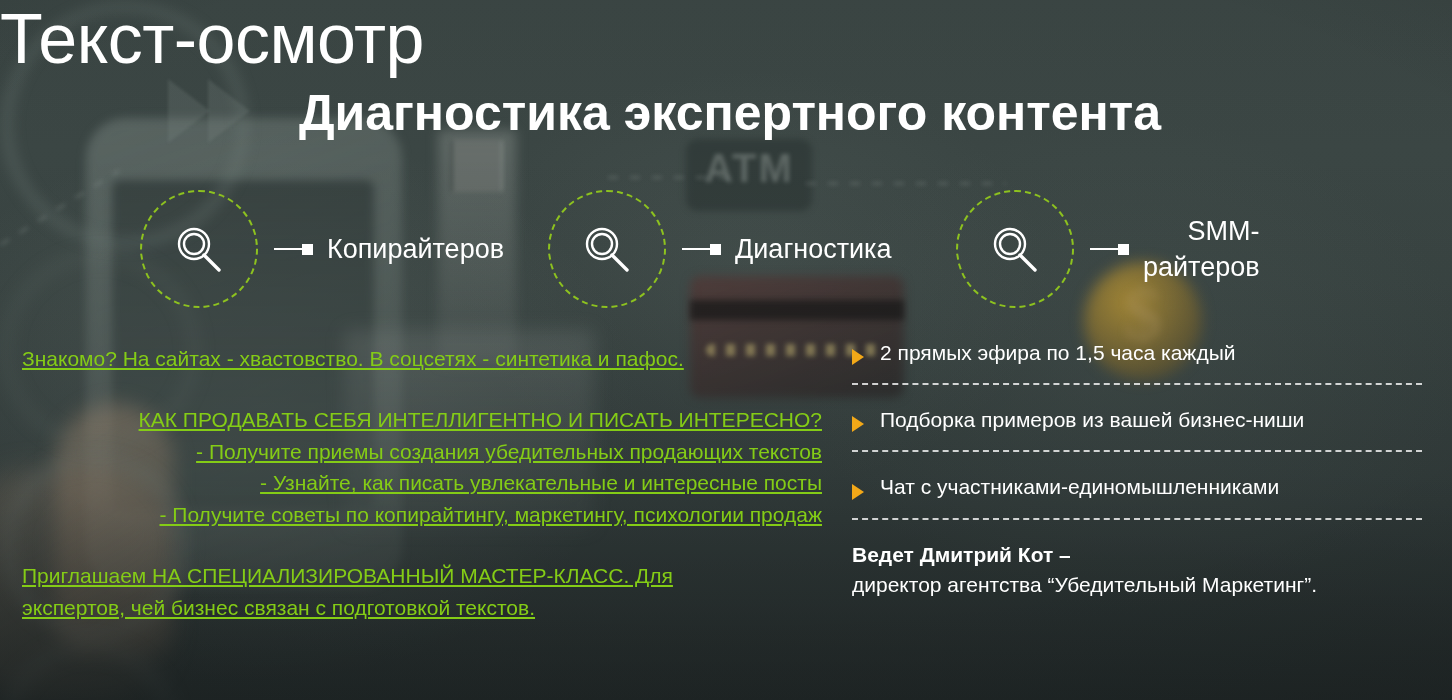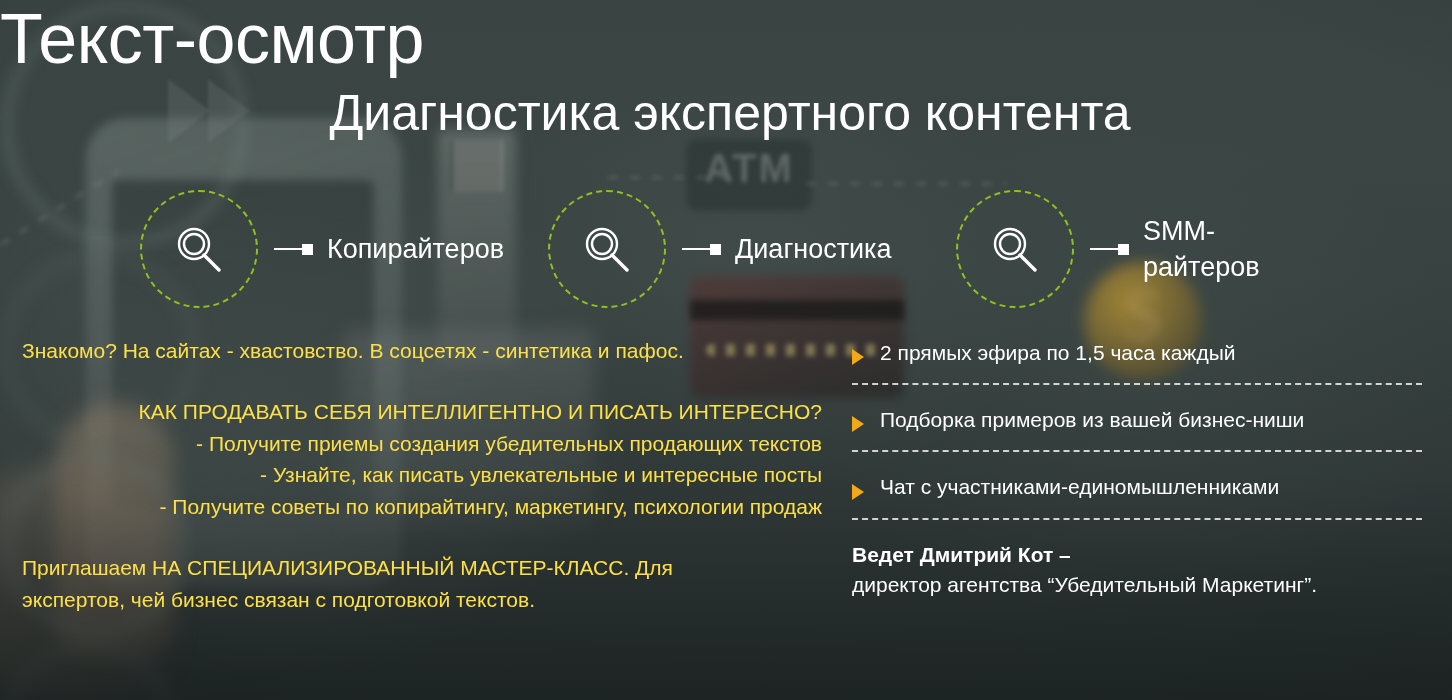--- a/index.html
+++ b/index.html
@@ -158,48 +158,48 @@
 
   .title {
     position:absolute; left:0; top:4px; width:1452px;
     color:#ffffff;
     font-size:70px; font-weight:normal; line-height:1.0;
     letter-spacing:-.5px;
   }
   .subtitle {
     position:absolute; left:0; top:88px; width:1452px;
     text-align:center; color:#ffffff;
-    font-size:50px; font-weight:normal; line-height:1.0;padding-left:8px;
+    font-size:50px; font-weight:bold; line-height:1.0;padding-left:8px;
   }
 
   
   .icon-row { position:absolute; left:0; top:186px; width:1188px; height:126px; }
   .icon-item { position:absolute; top:0; height:126px; display:flex; align-items:center; }
   .ii1 { left:140px; }
   .ii2 { left:548px; }
-  .ii3 { left:956px; }
+  .ii3 { left:956px;text-align:right; }
 
   .mag-ring {
     position:relative; width:118px; height:118px; flex:0 0 118px;
     border:2px dashed #8dc21f; border-radius:50%;
     display:flex; align-items:center; justify-content:center;
   }
   .mag-ring svg { display:block; }
 
   .connector { display:flex; align-items:center; margin-left:16px; flex:0 0 auto; }
   .connector .line { width:28px; height:2px; background:#ffffff; }
   .connector .sq { width:11px; height:11px; background:#ffffff; }
 
   .icon-label {
     margin-left:14px; color:#ffffff; font-size:27px; line-height:1.35;
     max-width:170px;
   }
 
   
-  .left-col { position:absolute; left:22px; top:336px; width:800px; color:#fde047; }
+  .left-col { position:absolute; left:22px; top:344px; width:800px; color:#84cc16;text-decoration:underline; }
   .lc-para { font-size:21px; line-height:1.45; margin-bottom:30px; }
   .lc-list { font-size:21px; line-height:1.5; margin-bottom:30px;text-align:right; }
   .lc-head { font-size:21px; line-height:1.5; }
 
   
   .right-col { position:absolute; left:852px; top:340px; width:570px; }
   .feat {
     display:flex; align-items:flex-end;
     padding-bottom:18px;
     border-bottom:2px dashed rgba(255,255,255,.78);

